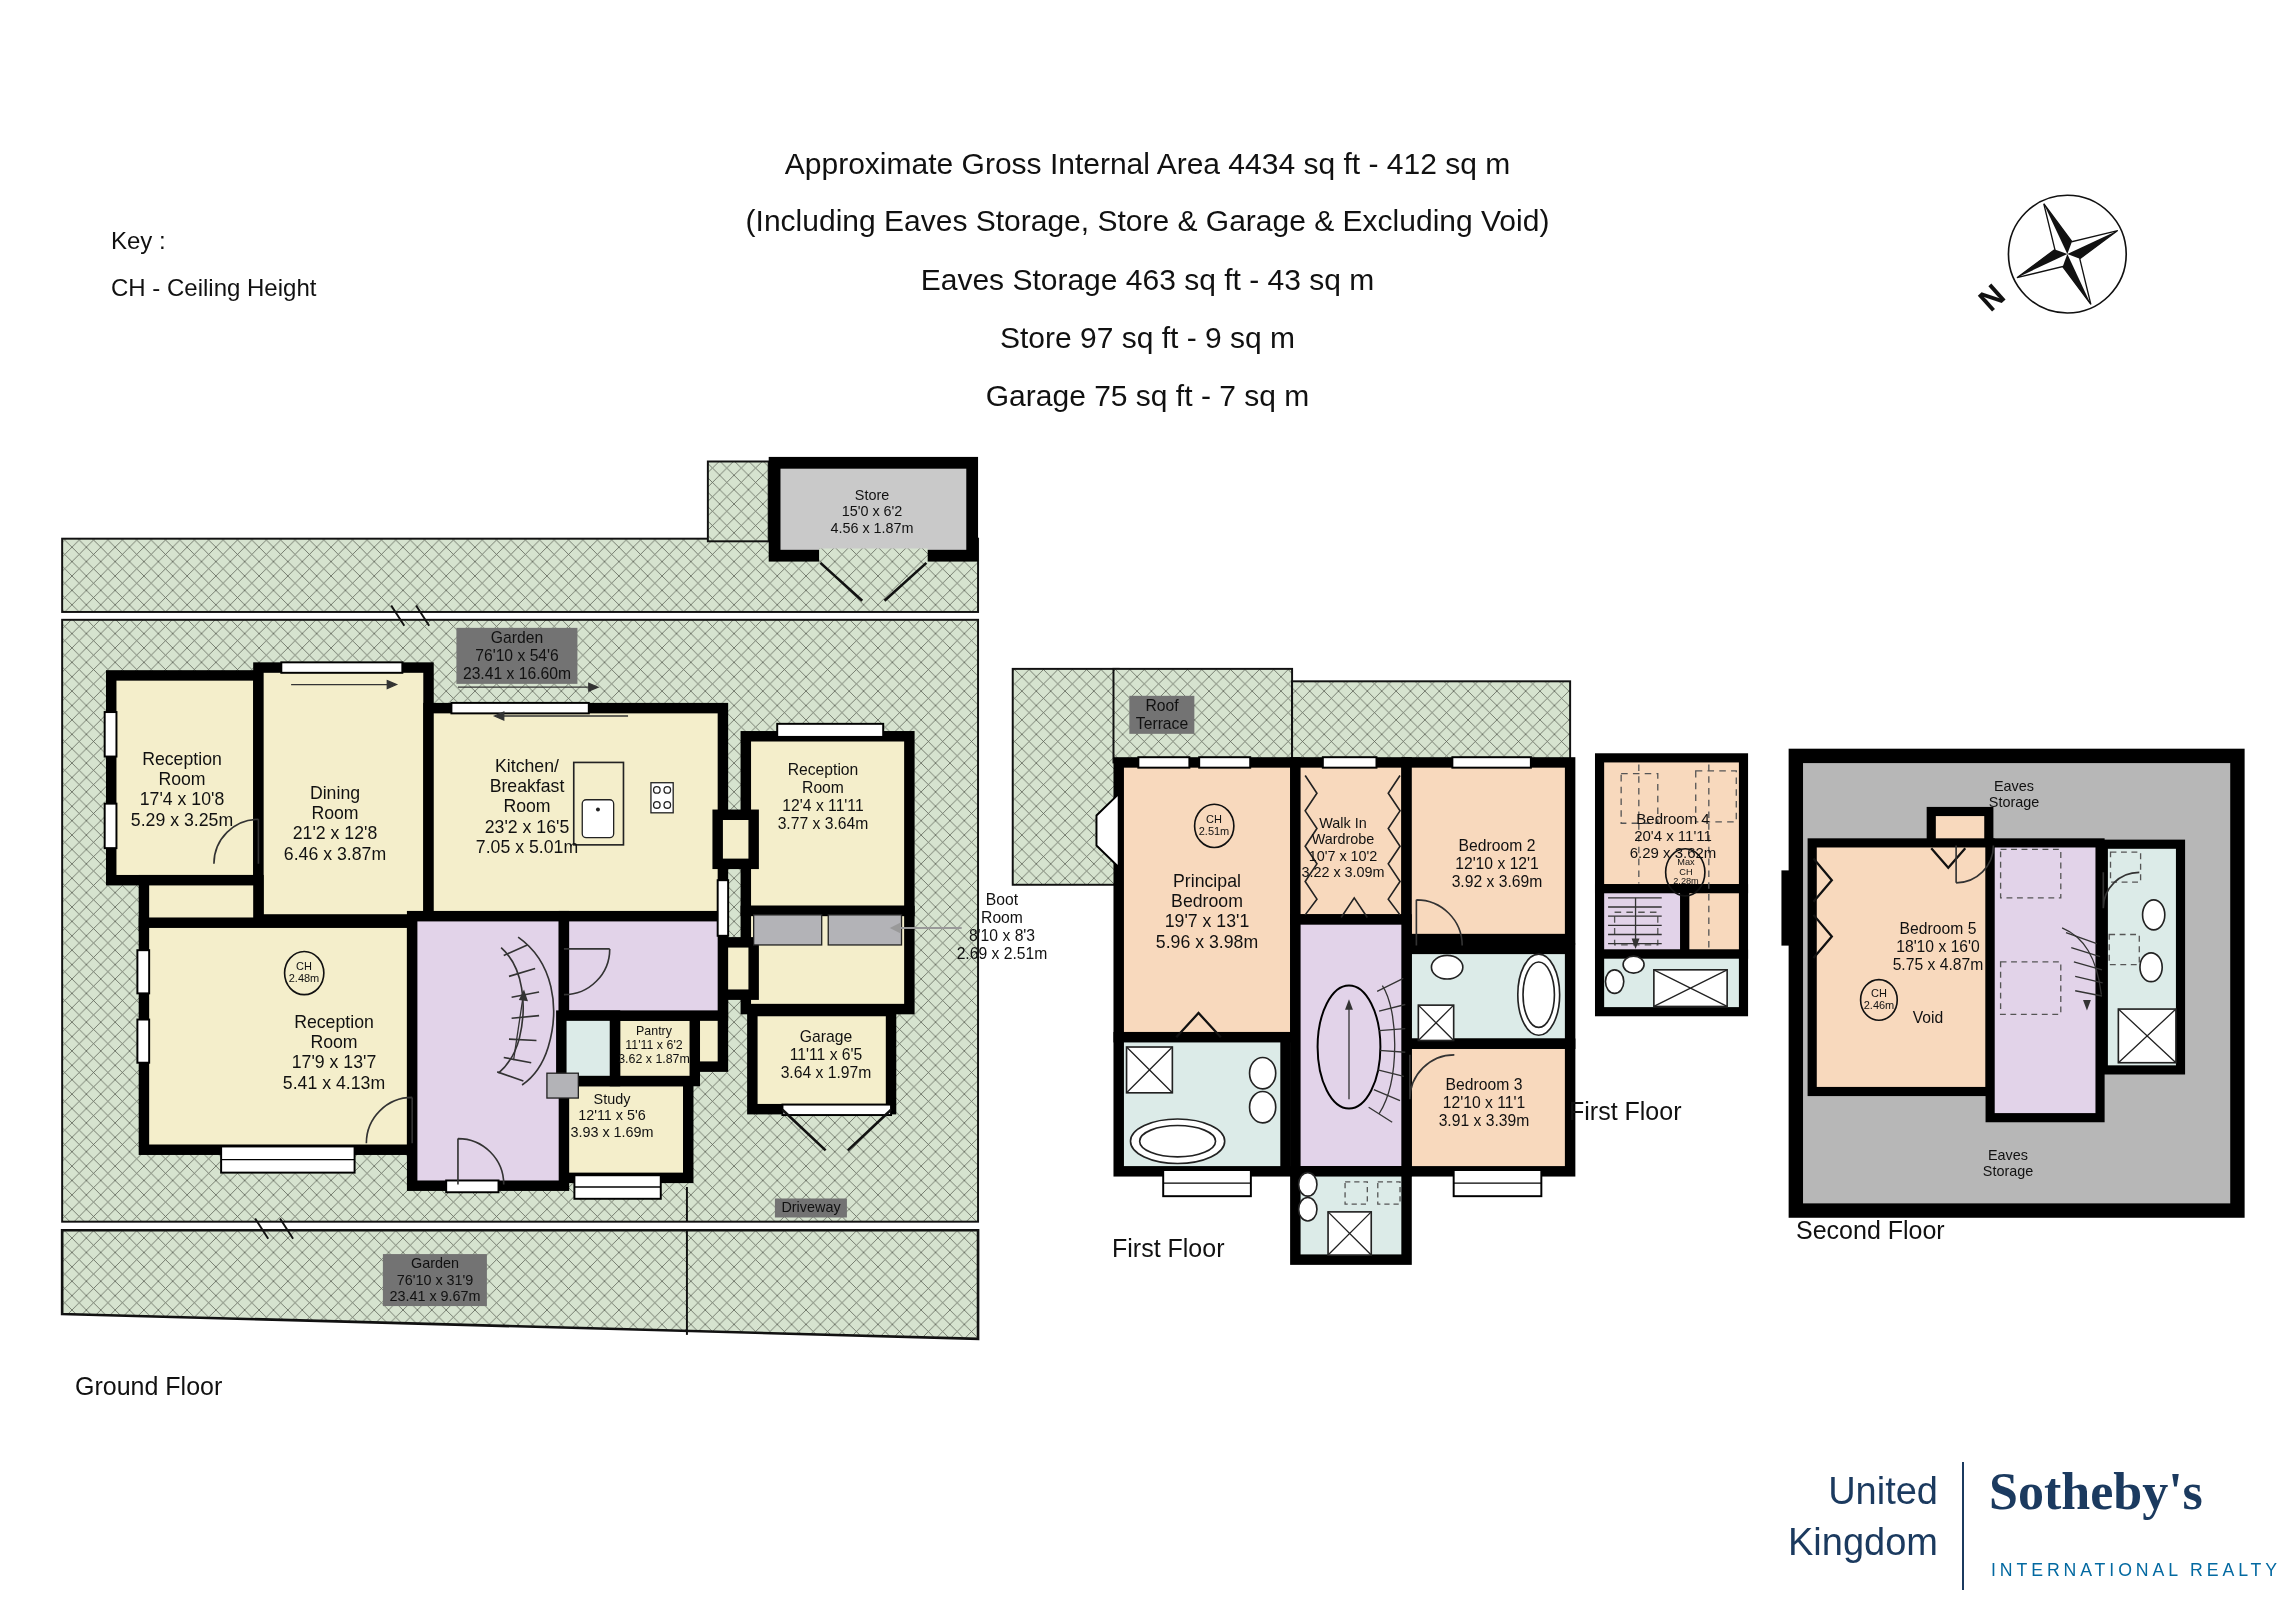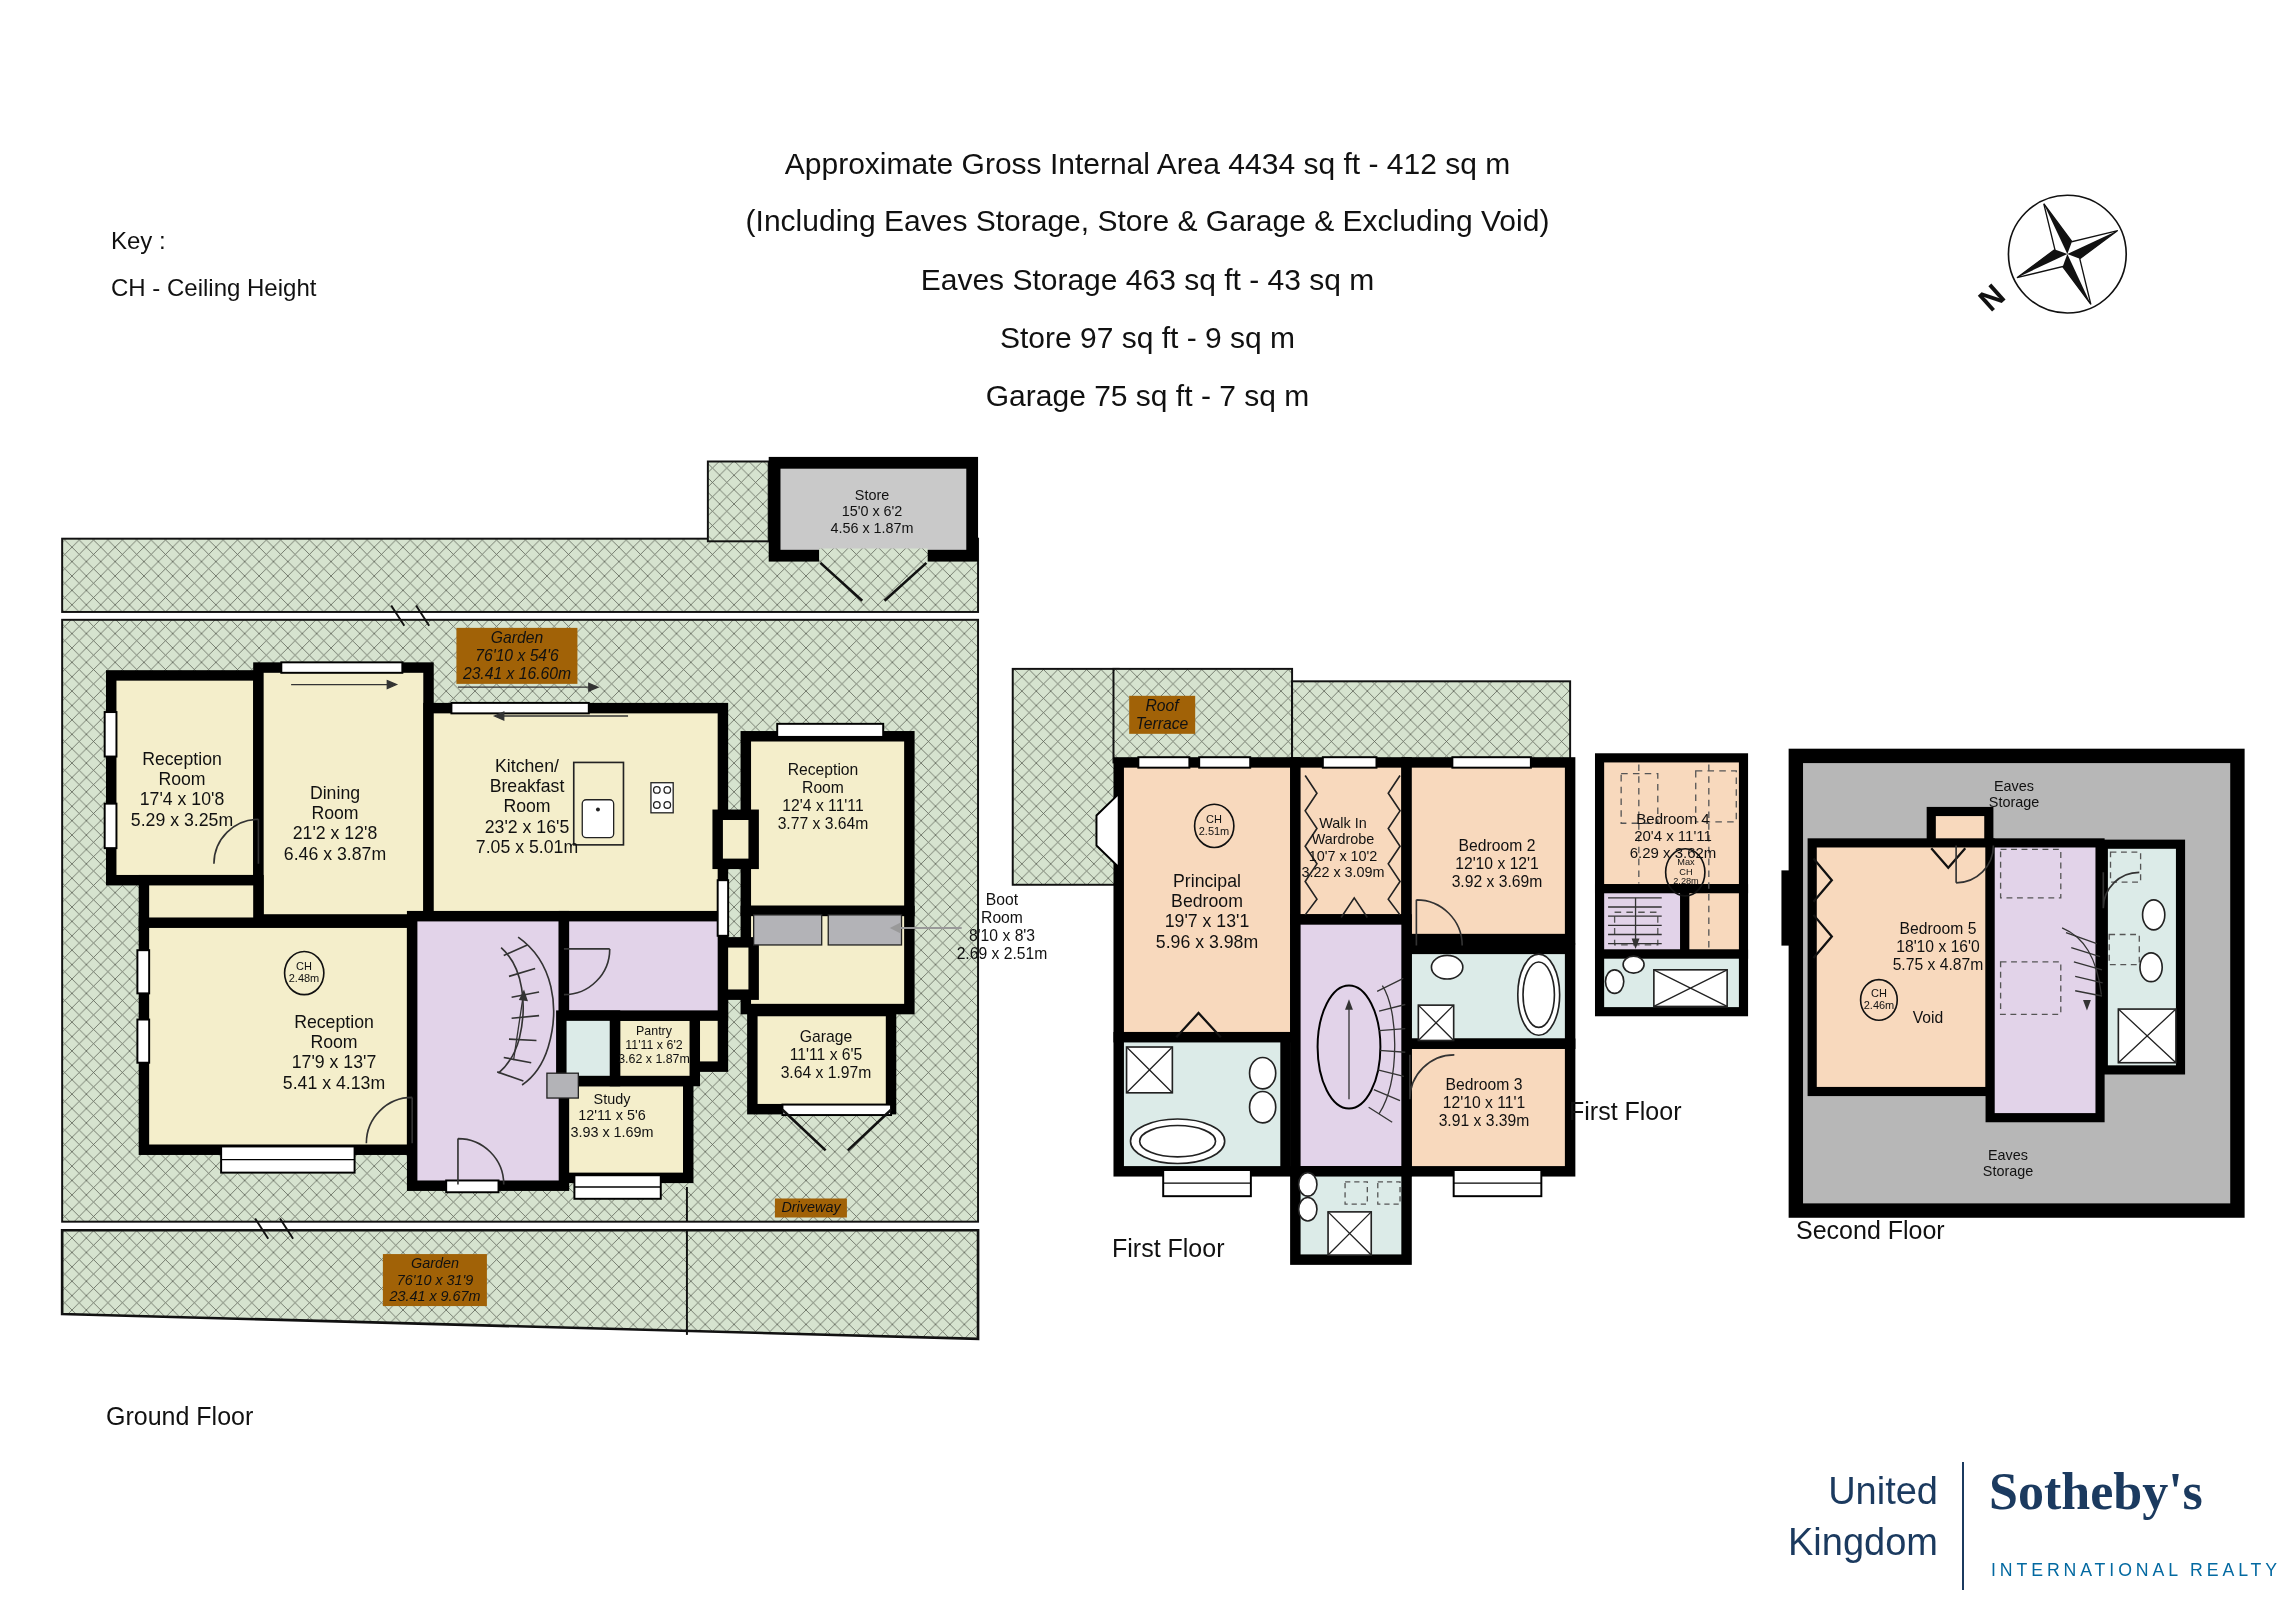--- a/index.html
+++ b/index.html
@@ -9,21 +9,21 @@
   .hdr{position:absolute;left:0;right:0;text-align:center;color:#111;}
   .hdr.t1{top:63px;font-size:42px;font-weight:bold;}
   .hdr.t2{top:147px;font-size:30px;}
   .hdr.t3{top:204px;font-size:30px;}
   .hdr.t4{top:263px;font-size:30px;}
   .hdr.t5{top:321px;font-size:30px;}
   .hdr.t6{top:379px;font-size:30px;}
   .keyblk{position:absolute;left:111px;top:217px;font-size:24px;line-height:47px;white-space:pre-line;}
   .lbl{position:absolute;text-align:center;white-space:pre-line;line-height:1.14;
        transform:translate(-50%,-50%);color:#111;}
-  .plate{background:#a16207;padding:1.3px 6.5px;font-style:italic;}
+  .plate{background:#737373;padding:1.3px 6.5px;}
   .cap{position:absolute;font-size:25px;color:#111;}
   .f27{font-size:17.7px;} .f24{font-size:15.7px;} .f23{font-size:15px;} .f22{font-size:14.4px;}
   .f19{font-size:12.4px;} .f17{font-size:11px;line-height:1.05;} .f14{font-size:9.2px;line-height:1.05;}
   .north{position:absolute;left:1981px;top:280px;font-size:31px;font-weight:bold;
          transform:rotate(-42deg);color:#111;}
   .brand-region{position:absolute;right:357px;top:1466px;font-size:38px;line-height:51px;
                 text-align:right;white-space:pre-line;color:#1b3a5f;}
   .brand-div{position:absolute;left:1962px;top:1462px;width:2px;height:128px;background:#1b3a5f;}
   .brand-name{position:absolute;left:1989px;top:1462px;font-family:"Liberation Serif",serif;
               font-size:52px;font-weight:600;color:#1b3a5f;}
@@ -356,21 +356,21 @@
 Room
 8'10 x 8'3
 2.69 x 2.51m</div>
   <div class="lbl f24 plate" style="left:517px;top:656px;">Garden
 76'10 x 54'6
 23.41 x 16.60m</div>
   <div class="lbl f22 plate" style="left:435px;top:1280px;">Garden
 76'10 x 31'9
 23.41 x 9.67m</div>
   <div class="lbl f22 plate" style="left:811px;top:1208px;">Driveway</div>
-  <div class="cap" style="left:75px;top:1402px;margin-left:31px;">Ground Floor</div>
+  <div class="cap" style="left:75px;top:1372px;">Ground Floor</div>
 
   <div class="lbl f24 plate" style="left:1162px;top:715px;">Roof
 Terrace</div>
   <div class="lbl f27" style="left:1207px;top:911px;">Principal
 Bedroom
 19'7 x 13'1
 5.96 x 3.98m</div>
   <div class="lbl f17" style="left:1214px;top:826px;">CH
 2.51m</div>
   <div class="lbl f22" style="left:1343px;top:848px;">Walk In

